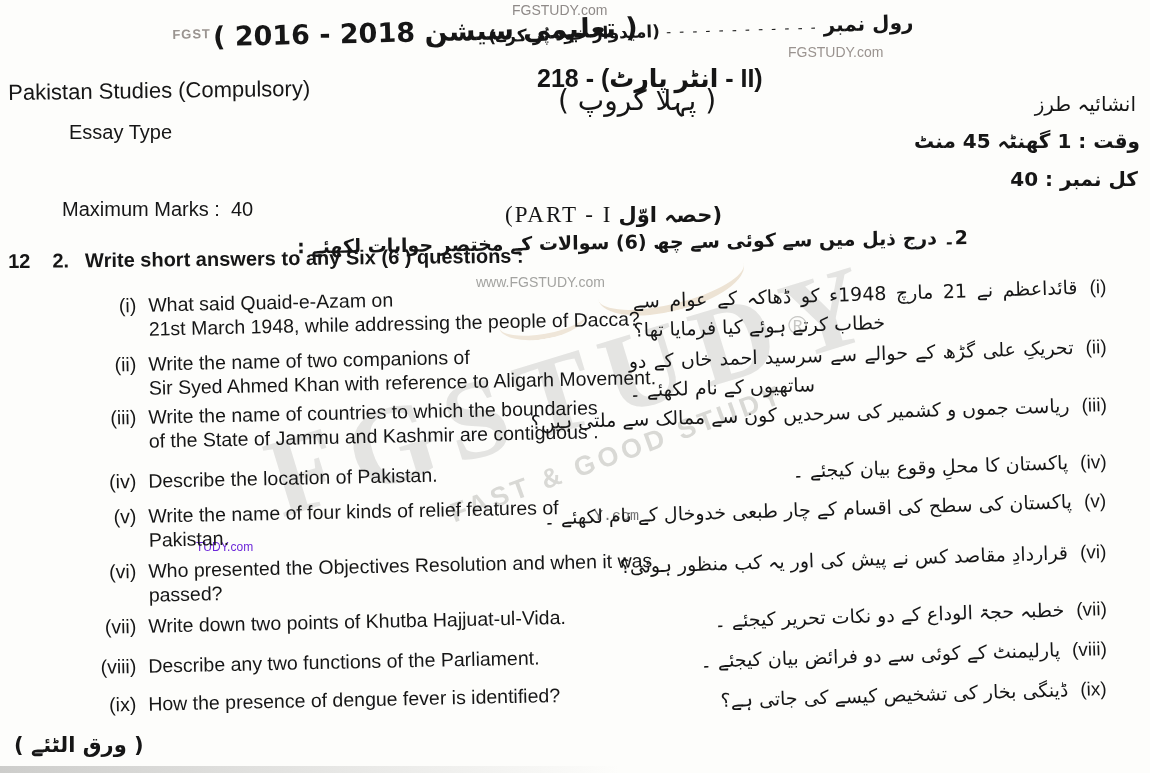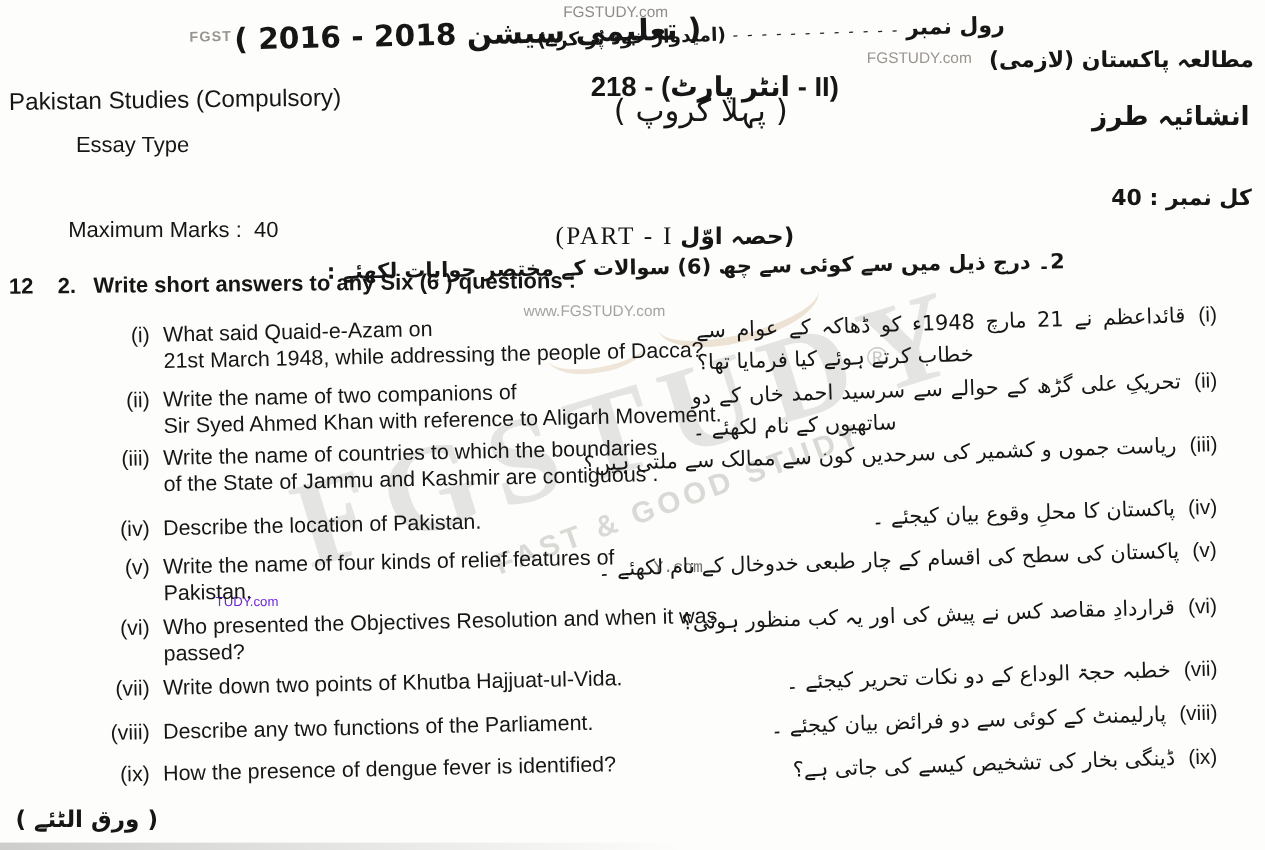--- a/index.html
+++ b/index.html
@@ -33,21 +33,21 @@
   .session{left:172px;top:22px;font-size:27px;transform:rotate(-1.3deg);transform-origin:left top;
            font-weight:bold;white-space:nowrap;}
   .roll{left:578px;top:10px;width:335px;display:flex;align-items:baseline;gap:6px;direction:rtl;
         transform:rotate(-1.8deg);transform-origin:right top;white-space:nowrap;}
   .roll-label{font-size:20px;font-weight:bold;}
   .roll .dashes{font-size:15px;letter-spacing:2px;color:#222;}
   .roll .note{font-size:17px;font-weight:bold;}
   .sub-ur{right:10px;top:42px;font-size:20px;font-weight:bold;}
   .paper-code{left:537px;top:64px;font-size:25px;font-weight:bold;}
   .subject-en{left:8px;top:80px;font-size:22px;transform:rotate(-0.8deg);transform-origin:left top;}
-  .type-ur{right:14px;top:92px;font-size:24px;font-weight:bold;}
+  .type-ur{right:14px;top:92px;font-size:20px;font-weight:normal;}
   .group-ur{left:558px;top:84px;font-size:28px;font-weight:normal;}
   .type-en{left:57px;top:121px;font-size:20px;margin-left:12px;}
   .time-ur{right:10px;top:129px;font-size:20px;font-weight:bold;direction:rtl;}
   .time-en{left:57px;top:159px;font-size:20px;}
   .marks-ur{right:12px;top:167px;font-size:20px;font-weight:bold;direction:rtl;}
   .marks-en{left:62px;top:198px;font-size:20px;}
   .part{left:505px;top:202px;font-size:22px;white-space:nowrap;}
   .part .part-en{font-family:"Liberation Serif",serif;letter-spacing:2px;font-size:23px;}
   .part .part-ur{font-weight:bold;font-size:21px;}
 
@@ -95,26 +95,26 @@
   <div class="wm smudge"></div>
 
   <div class="abs session"><span class="wm-fgst">FGST</span><span class="ur">( 2016 - 2018 تعلیمی سیشن )</span></div>
 
   <div class="abs roll">
     <span class="roll-label ur">رول نمبر</span>
     <span class="dashes">- - - - - - - - - - - -</span>
     <span class="note ur">(امیدوار خود پُر کرے)</span>
   </div>
 
-  <div class="abs sub-ur ur">مطالعہ پاکستان (لازمی)</div>
   <div class="abs paper-code">218 - (انٹر پارٹ - II)</div>
   <div class="abs subject-en">Pakistan Studies (Compulsory)</div>
   <div class="abs type-ur ur">انشائیہ طرز</div>
   <div class="abs group-ur ur">( پہلا گروپ )</div>
   <div class="abs type-en">Essay Type</div>
+  <div class="abs time-ur ur">وقت : 1 گھنٹہ 45 منٹ</div>
   <div class="abs marks-ur ur">کل نمبر : 40</div>
   <div class="abs marks-en"><span>Maximum Marks :</span>&nbsp;
       <span>40</span></div>
 
   <div class="abs part"><span class="part-en">(PART - I</span>
       <span class="part-ur ur">حصہ اوّل)</span></div>
 
   <div class="abs q2-ur ur">2۔ درج ذیل میں سے کوئی سے چھ (6) سوالات کے مختصر جوابات لکھئے :</div>
   <div class="abs q2-en">
     <span class="m">12</span>

